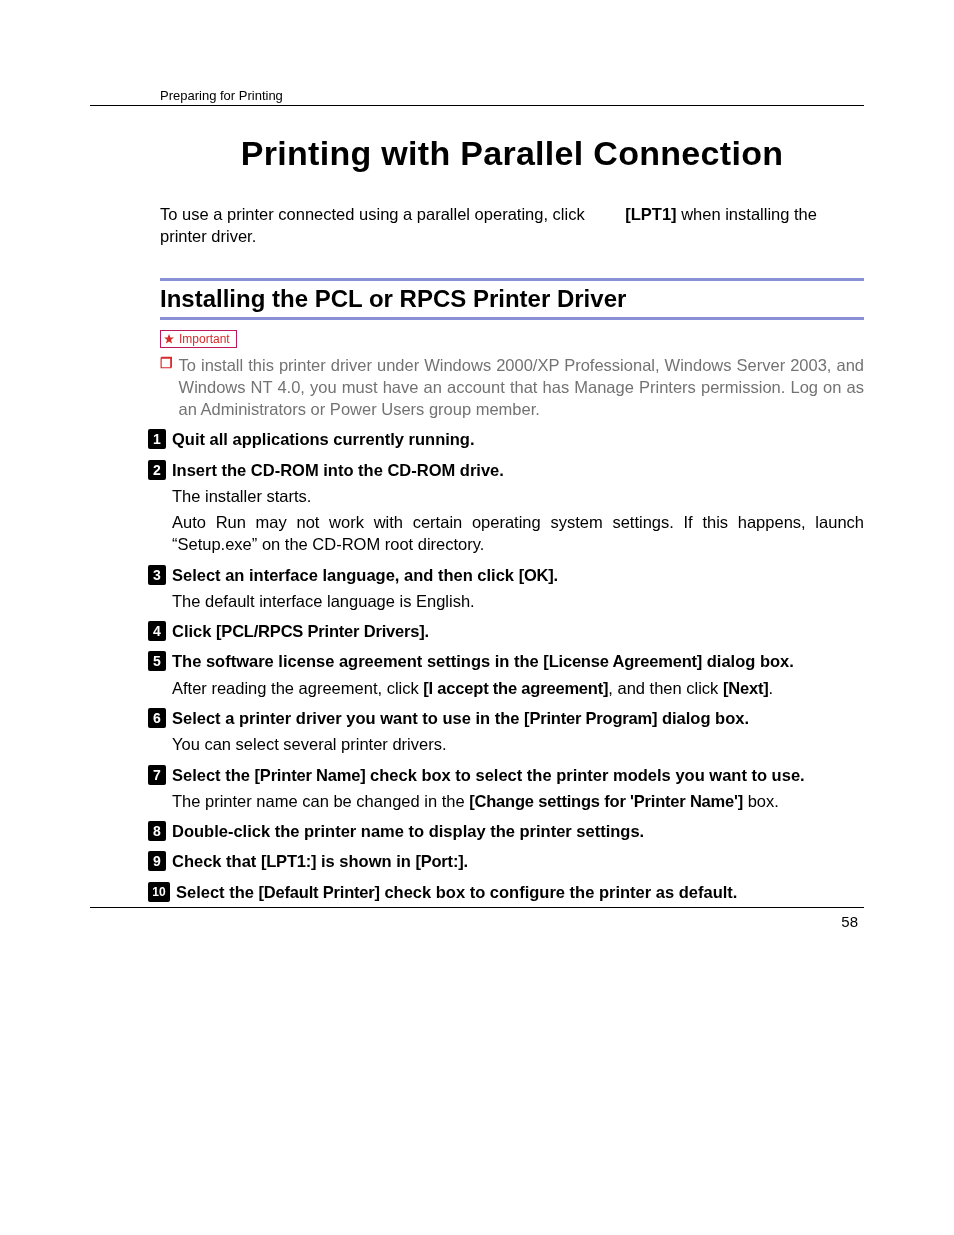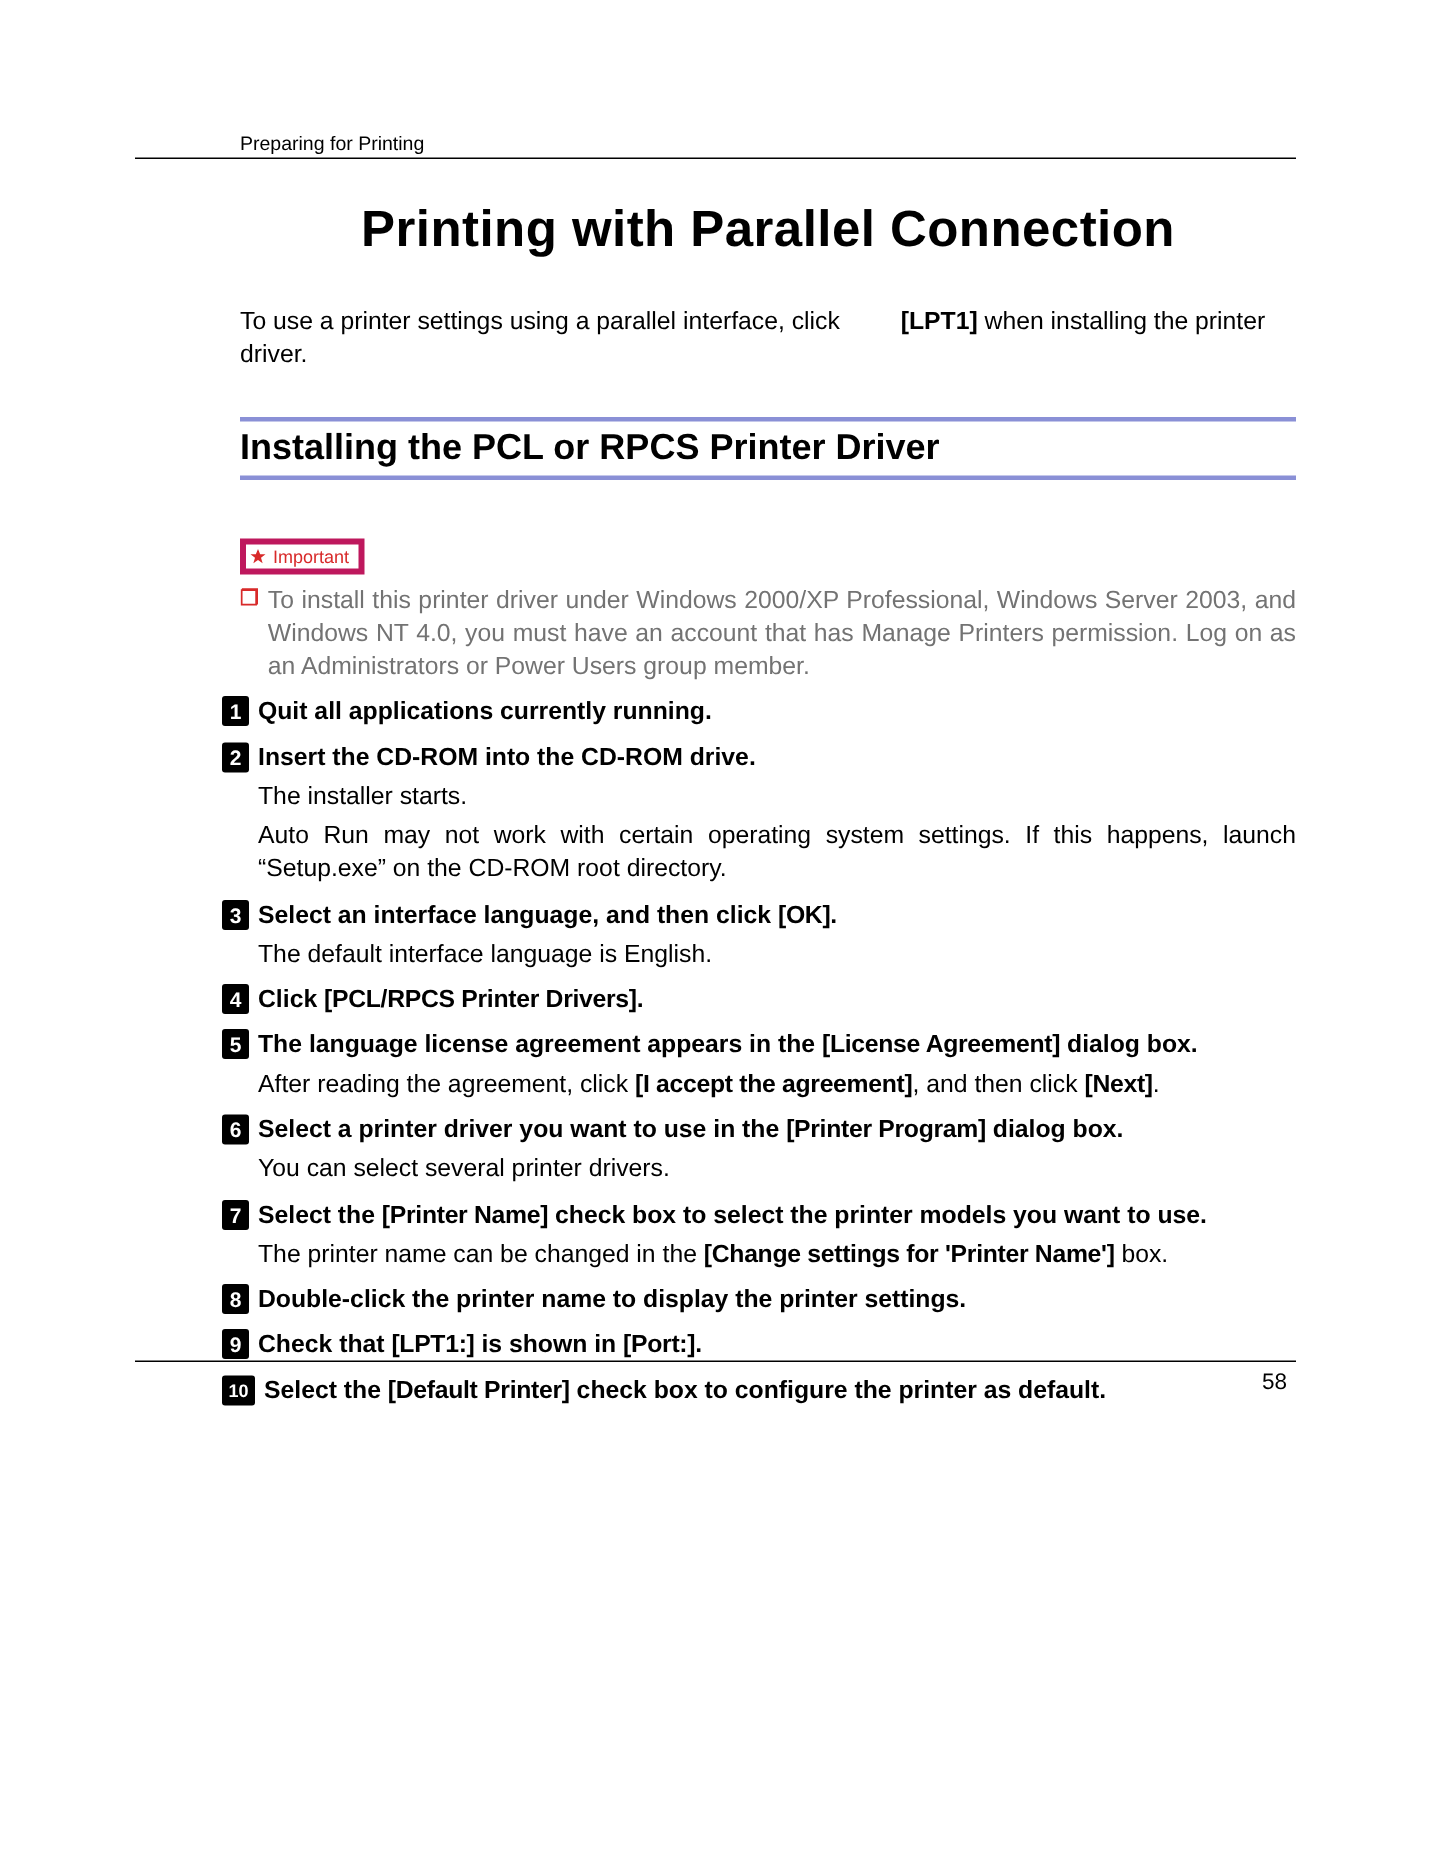--- a/index.html
+++ b/index.html
@@ -54,29 +54,28 @@
   .section-rule-bot {
     border-top: 3px solid #8a90d6;
     height: 0;
     margin-left: 70px;
     margin-bottom: 10px;
   }
   .important-badge {
     display: inline-flex;
     align-items: center;
     gap: 4px;
-    border: 4px solid #be185d;
+    border: 1px solid #be185d;
     color: #d82a2a;
     font-size: 12px;
     padding: 1px 6px 1px 2px;
     margin-left: 70px;
     margin-bottom: 6px;
     font-family: Arial, sans-serif;
     font-weight: 500;
-    margin-top: 29px;
   }
   .star {
     width: 12px;
     height: 12px;
     display: inline-block;
   }
   .note-item {
     display: flex;
     align-items: flex-start;
     margin-left: 70px;
@@ -169,21 +168,21 @@
 <body>
 
 <div class="page">
 
   <div class="running-head">Preparing for Printing</div>
   <div class="top-rule"></div>
 
   <div class="title">Printing with Parallel Connection</div>
 
   <div class="intro">
-    <span>To use a printer settings using a parallel interface, click </span><b class="ui-label">[LPT1]</b><span> when installing the printer driver.</span>
+    <span>To use a printer connected using a parallel operating, click </span><b class="ui-label">[LPT1]</b><span> when installing the printer driver.</span>
   </div>
 
   <div class="section-rule-pair">
       <div class="section-rule-top"></div>
     </div>
   <div class="section-heading">Installing the PCL or RPCS Printer Driver</div>
   <div class="section-rule-bot"></div>
 
   <div class="important-badge">
     <span class="star">
@@ -233,21 +232,21 @@
         <span class="step-title">
           <span>Click </span><b class="cond">[PCL/RPCS Printer Drivers]</b><span>.</span>
         </span>
       </div>
     </div>
 
     <div class="step">
       <div class="step-head">
         <span class="step-num">5</span>
         <span class="step-title">
-          <span>The language license agreement appears in the </span><b class="cond">[License Agreement]</b><span> dialog box.</span>
+          <span>The software license agreement settings in the </span><b class="cond">[License Agreement]</b><span> dialog box.</span>
         </span>
       </div>
       <div class="step-body">
         <span>After reading the agreement, click </span><b class="cond">[I accept the agreement]</b><span>, and then click </span><b class="cond">[Next]</b><span>.</span>
       </div>
     </div>
 
     <div class="step">
       <div class="step-head">
         <span class="step-num">6</span>

